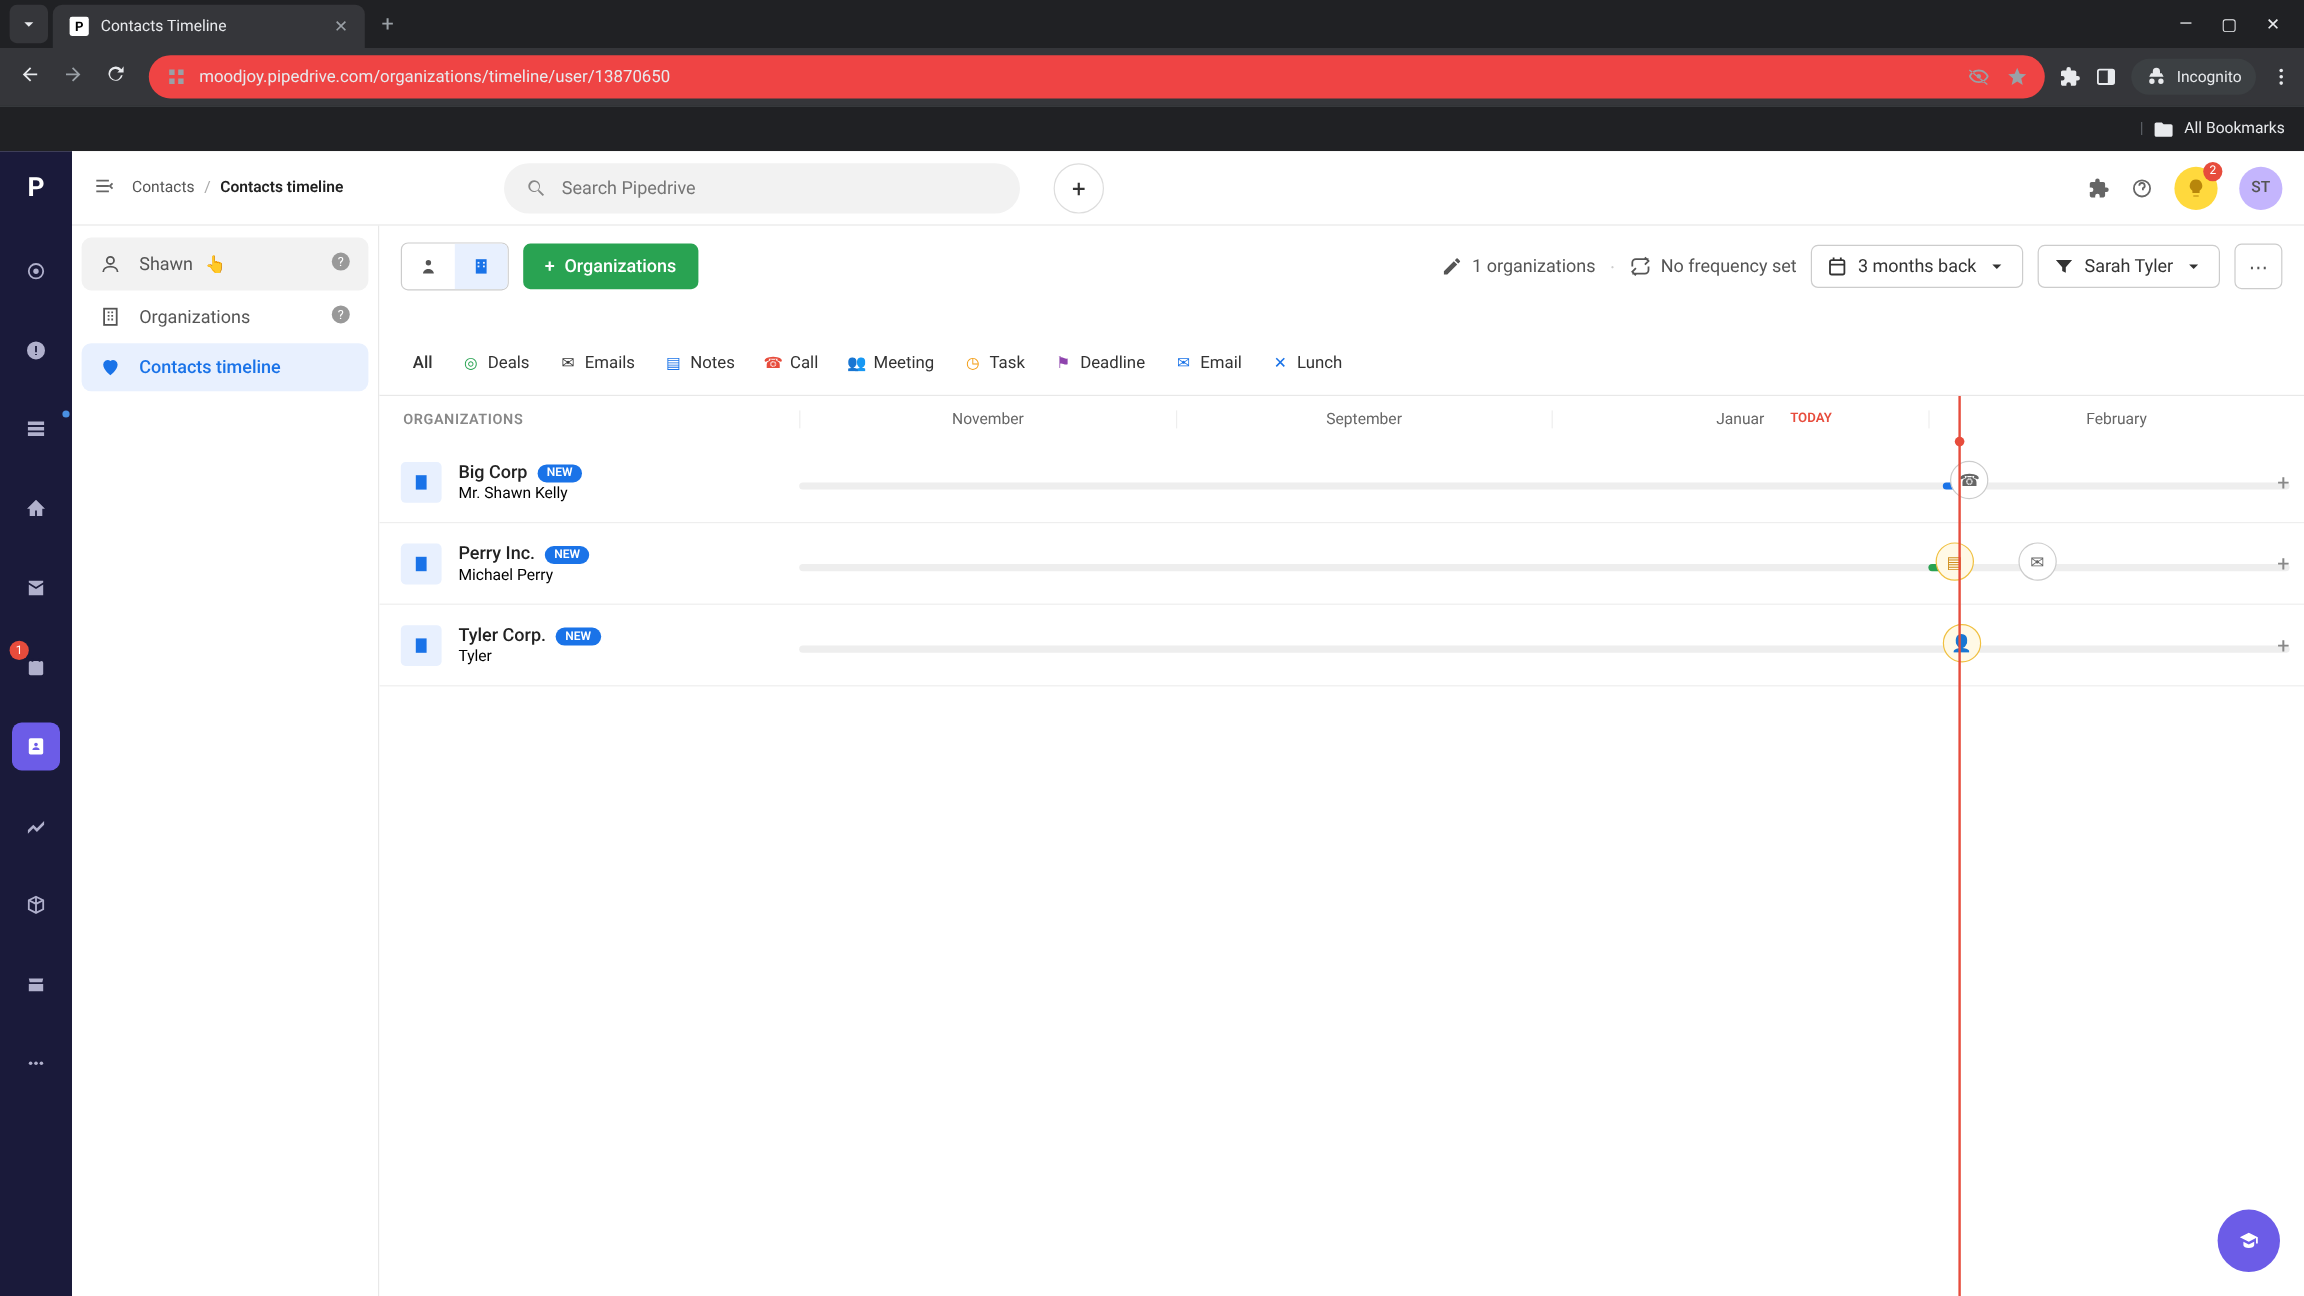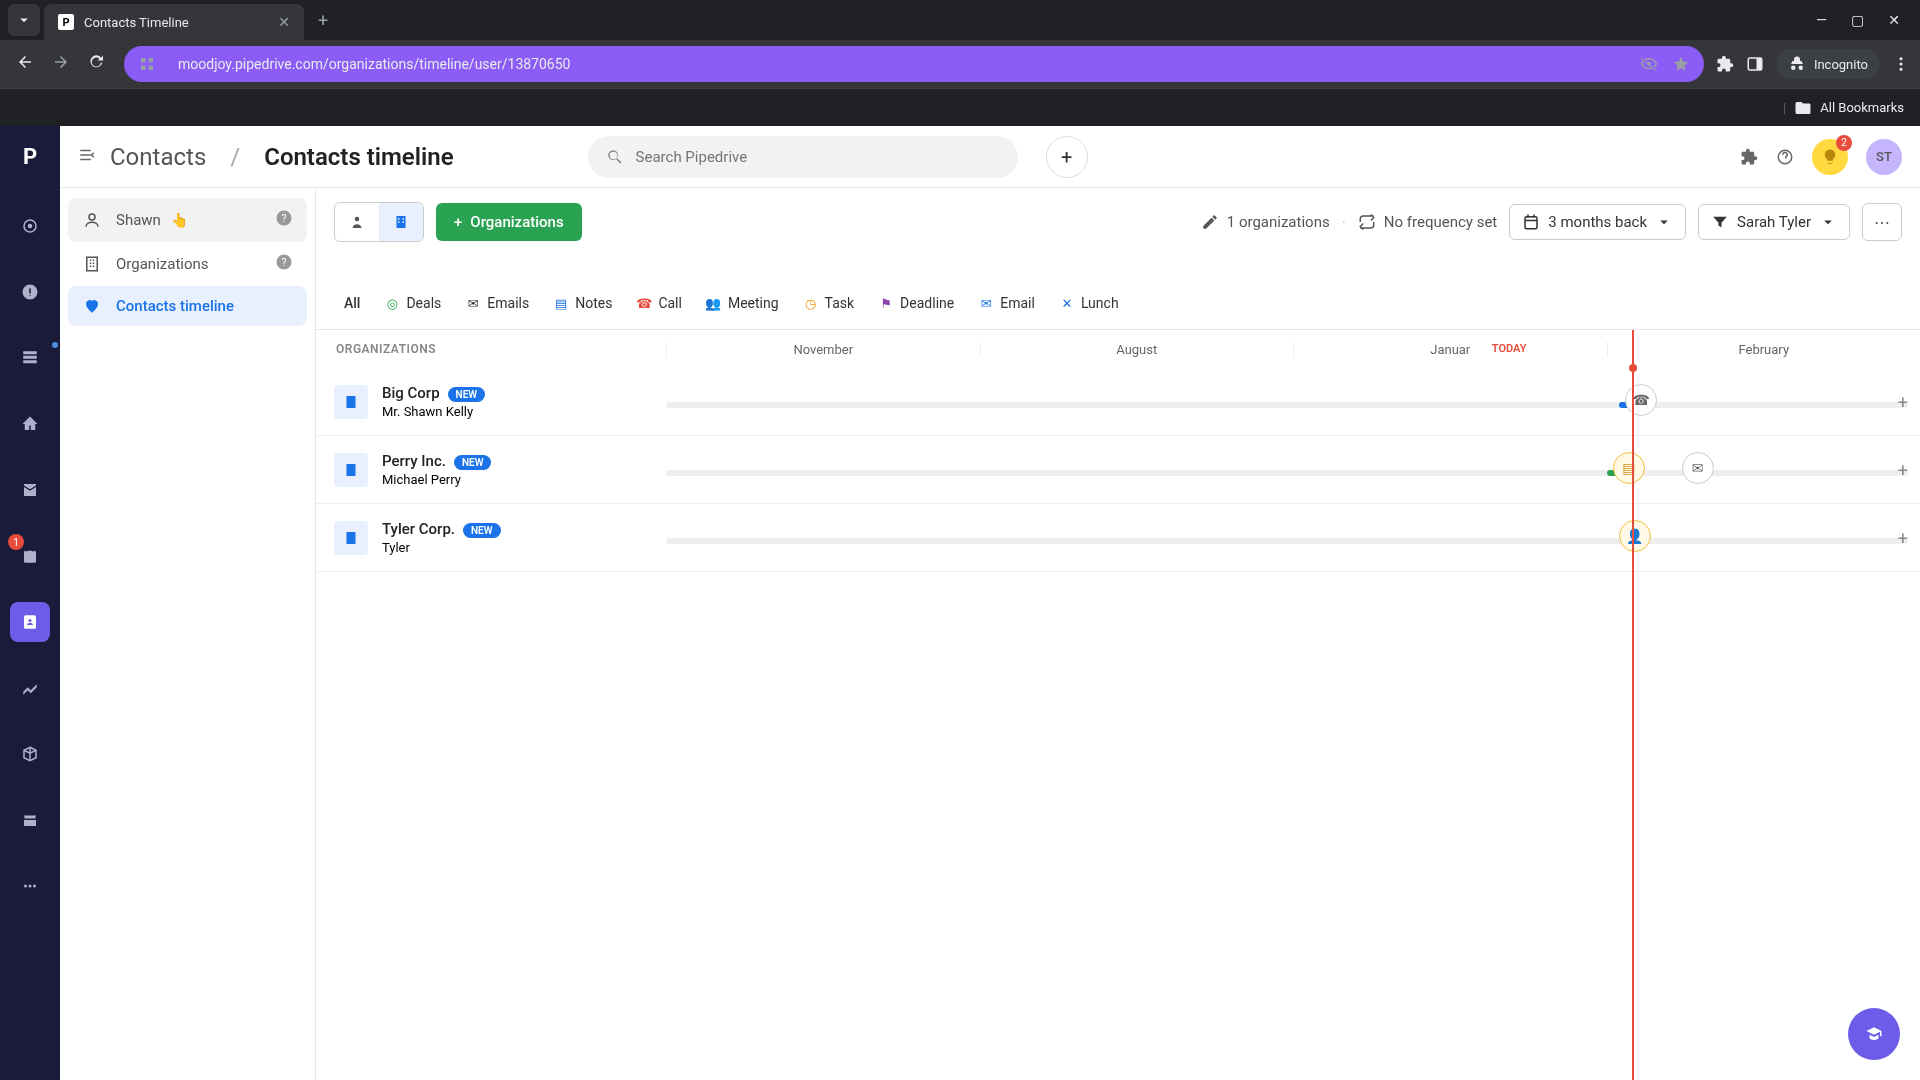--- a/index.html
+++ b/index.html
@@ -13,42 +13,42 @@
 .tab-favicon { width: 16px; height: 16px; background: #fff; border-radius: 2px; display: flex; align-items: center; justify-content: center; color: #000; font-weight: bold; font-size: 11px; }
 .tab-title { font-size: 13px; color: #e8eaed; flex: 1; }
 .tab-close { color: #9aa0a6; font-size: 14px; }
 .new-tab { color: #9aa0a6; font-size: 18px; padding: 0 10px; }
 .window-controls { margin-left: auto; display: flex; gap: 24px; padding-right: 12px; color: #e8eaed; }
 .window-controls span { font-size: 14px; }
 
 .address-bar { display: flex; align-items: center; height: 48px; padding: 0 10px; gap: 12px; background: #35363a; }
 .nav-controls { display: flex; gap: 18px; align-items: center; color: #9aa0a6; padding: 0 6px; }
 .nav-controls .enabled { color: #e8eaed; }
-.url-box { flex: 1; background: #8b5cf6; border-radius: 20px; height: 36px; display: flex; align-items: center; padding: 0 14px; gap: 22px; }
+.url-box { flex: 1; background: #ef4444; border-radius: 20px; height: 36px; display: flex; align-items: center; padding: 0 14px; gap: 10px; }
 .url-text { color: #e8eaed; font-size: 14px; flex: 1; }
 .url-actions { display: flex; gap: 14px; align-items: center; color: #9aa0a6; }
 .incognito-badge { display: flex; align-items: center; gap: 8px; background: #3c4043; padding: 6px 12px; border-radius: 18px; color: #e8eaed; font-size: 13px; }
 
 .bookmarks-bar { display: flex; justify-content: flex-end; align-items: center; height: 38px; padding: 0 16px; color: #e8eaed; font-size: 13px; gap: 8px; border-top: 1px solid #3c4043; }
 
 
 .app { display: flex; height: calc(1080px - 126px); background: #fff; }
 
 .rail { width: 60px; background: #1a1a3a; display: flex; flex-direction: column; align-items: center; padding-top: 12px; gap: 26px; color: #b0b0cc; }
 .rail-logo { width: 36px; height: 36px; display: flex; align-items: center; justify-content: center; color: #fff; font-weight: bold; font-size: 22px; margin-bottom: 6px; }
 .rail-item { width: 40px; height: 40px; display: flex; align-items: center; justify-content: center; border-radius: 8px; position: relative; }
 .rail-item.active { background: #6c5ce7; color: #fff; }
 .rail-badge { position: absolute; top: -2px; left: -2px; background: #e74c3c; color: #fff; font-size: 10px; width: 16px; height: 16px; border-radius: 50%; display: flex; align-items: center; justify-content: center; }
 .rail-dot { position: absolute; top: 4px; right: -8px; width: 6px; height: 6px; background: #4a90e2; border-radius: 50%; }
 
 .main { flex: 1; display: flex; flex-direction: column; background: #fff; }
 
 .topbar { height: 62px; display: flex; align-items: center; padding: 0 18px; gap: 14px; border-bottom: 1px solid #e8e8e8; }
 .collapse-btn { color: #666; }
-.breadcrumb { display: flex; align-items: center; gap: 24px; font-size: 24px; }
+.breadcrumb { display: flex; align-items: center; gap: 8px; font-size: 13px; }
 .breadcrumb-parent { color: #555; }
 .breadcrumb-sep { color: #aaa; }
 .breadcrumb-current { font-weight: 600; color: #222; }
 .search-box { margin-left: 120px; width: 430px; height: 42px; background: #f2f2f2; border-radius: 24px; display: flex; align-items: center; padding: 0 18px; gap: 12px; color: #888; }
 .search-box input { border: none; background: transparent; font-size: 15px; flex: 1; outline: none; }
 .add-circle { width: 42px; height: 42px; border-radius: 50%; border: 1px solid #ddd; display: flex; align-items: center; justify-content: center; font-size: 20px; color: #333; margin-left: 14px; }
 .topbar-right { margin-left: auto; display: flex; align-items: center; gap: 18px; }
 .tip-icon { width: 36px; height: 36px; border-radius: 50%; display: flex; align-items: center; justify-content: center; position: relative; }
 .tip-icon.yellow { background: #ffd93d; }
 .tip-badge { position: absolute; top: -4px; right: -4px; background: #e74c3c; color: #fff; font-size: 10px; width: 16px; height: 16px; border-radius: 50%; display: flex; align-items: center; justify-content: center; }
@@ -429,21 +429,21 @@
             </div>
         </div>
 
         <div class="timeline">
           <div class="today-line"></div>
           <div class="today-dot"></div>
           <div class="timeline-header">
             <div class="org-col-header">ORGANIZATIONS</div>
             <div class="months">
               <div class="month">November</div>
-              <div class="month">August</div>
+              <div class="month">September</div>
               <div class="month"><span>Januar</span><span class="today-label">TODAY</span></div>
               <div class="month">February</div>
             </div>
           </div>
 
           <div class="timeline-row">
             <div class="org-cell">
               <div class="org-icon">
                   <svg viewBox="0 0 24 24" fill="currentColor">
                     <rect x="6" y="4" width="12" height="16"></rect>

